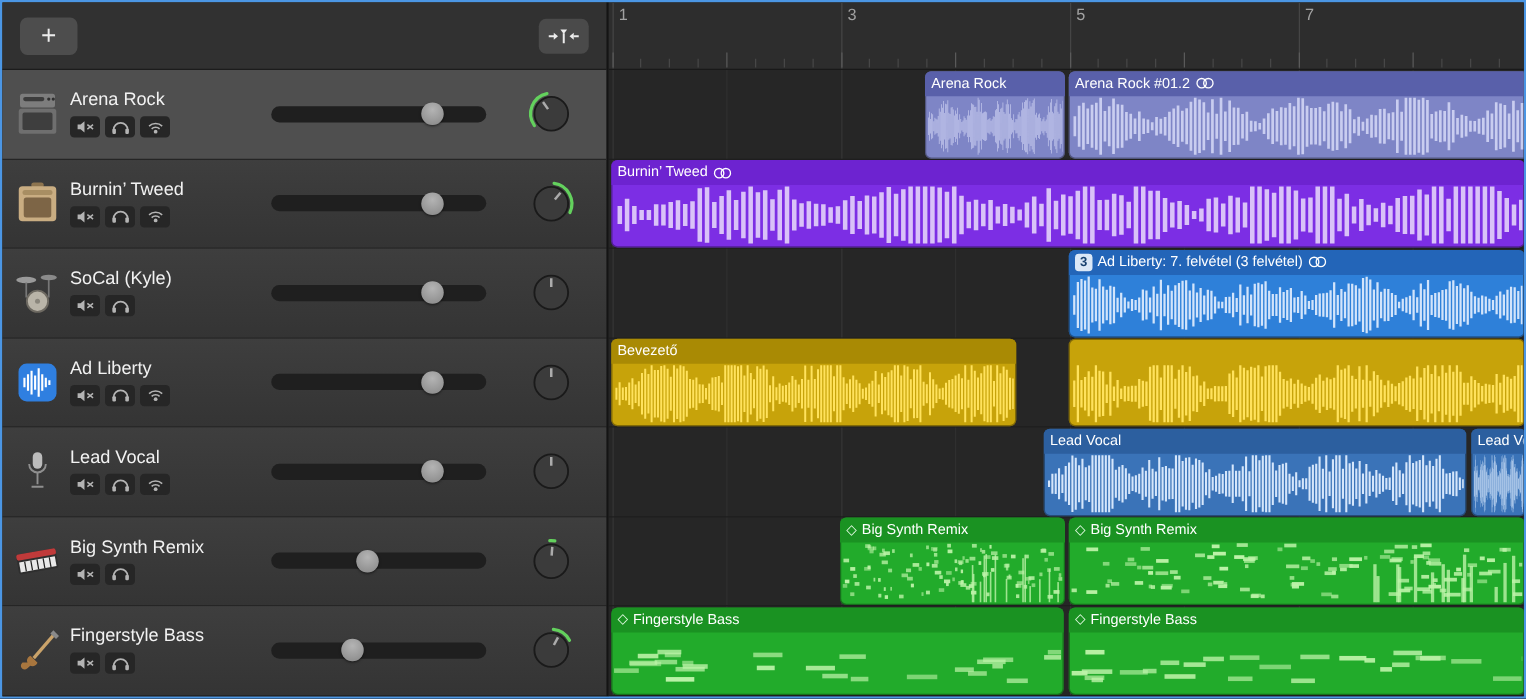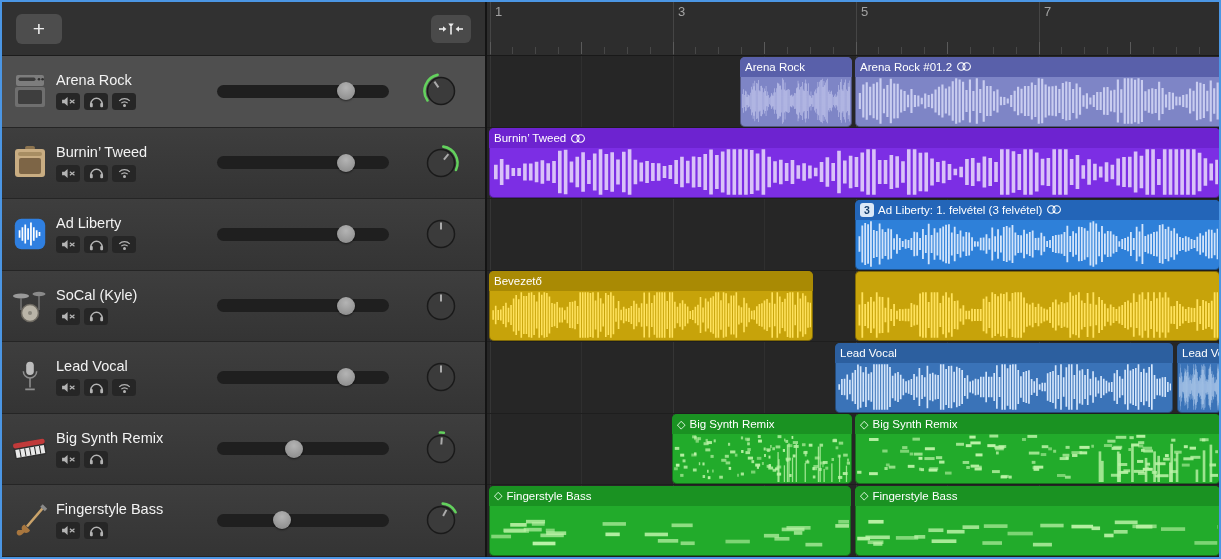--- a/index.html
+++ b/index.html
@@ -141,60 +141,20 @@
         </div>
       <div class="knob"><svg viewBox="0 0 40 40" width="40" height="40">
             <circle cx="20" cy="20" r="13.5" fill="#3b3b3b" stroke="#1a1a1a" stroke-width="1.5"></circle>
             <path d="M22.296356165841082 3.6605768657640922A16.5 16.5 0 0 1 34.95407848610472 26.973201318721543" stroke="#63d15d" stroke-width="2.6" fill="none" stroke-linecap="round"></path>
             <line x1="20" y1="8.5" x2="20" y2="15.5" stroke="#ababab" stroke-width="2" transform="rotate(40 20 20)"></line>
           </svg></div>
     </div>
 
     <div class="track-row">
       <div class="track-icon">
-        <svg width="38" height="38" viewBox="0 0 40 40">
-          <rect x="4" y="4" width="32" height="32" rx="7" fill="#2f7fe0"></rect>
-          <path d="M9 16v8M12 13v14M15 10v20M18 14v12M21 8v24M24 13v14M27 16v8M30 18v4" stroke="#fff" stroke-width="1.8"></path>
-        </svg>
-      </div>
-      <div class="track-main">
-        <div class="track-name">Ad Liberty</div>
-        <div class="track-btns">
-          <button class="tbtn">
-              <svg width="15" height="11" viewBox="0 0 16 12">
-                <path d="M1 4v4h2.6L7 11V1L3.6 4z" fill="#b4b4b4"></path>
-                <path d="M9.5 4l5 4m0-4l-5 4" stroke="#b4b4b4" stroke-width="1.3" fill="none"></path>
-              </svg>
-            </button>
-          <button class="tbtn">
-              <svg width="15" height="12" viewBox="0 0 16 12">
-                <path d="M2 10V8a6 6 0 0 1 12 0v2" stroke="#b4b4b4" stroke-width="1.5" fill="none"></path>
-                <rect x="1" y="7" width="3" height="4.5" rx="1" fill="#b4b4b4"></rect>
-                <rect x="12" y="7" width="3" height="4.5" rx="1" fill="#b4b4b4"></rect>
-              </svg>
-            </button>
-          <button class="tbtn">
-              <svg width="15" height="12" viewBox="0 0 16 12">
-                <circle cx="8" cy="9.6" r="1.6" fill="#b4b4b4"></circle>
-                <path d="M4.6 7.2a4.8 4.8 0 0 1 6.8 0M2.4 4.8a8 8 0 0 1 11.2 0" stroke="#b4b4b4" stroke-width="1.3" fill="none"></path>
-              </svg>
-            </button>
-        </div>
-      </div>
-      <div class="vol">
-          <div class="thumb" style="left: calc(75% - 9px);"></div>
-        </div>
-      <div class="knob"><svg viewBox="0 0 40 40" width="40" height="40">
-            <circle cx="20" cy="20" r="13.5" fill="#3b3b3b" stroke="#1a1a1a" stroke-width="1.5"></circle>
-            <line x1="20" y1="8.5" x2="20" y2="15.5" stroke="#ababab" stroke-width="2" transform="rotate(0 20 20)"></line>
-          </svg></div>
-    </div>
-
-    <div class="track-row">
-      <div class="track-icon">
         <svg width="40" height="42" viewBox="0 0 40 42">
           <ellipse cx="11" cy="11" rx="8" ry="2.6" fill="#9a9a9a"></ellipse>
             <path d="M11 13v12" stroke="#777" stroke-width="1.4"></path>
           <ellipse cx="29" cy="9" rx="6.5" ry="2.2" fill="#8a8a8a"></ellipse>
             <path d="M29 11v14" stroke="#777" stroke-width="1.4"></path>
           <circle cx="20" cy="28" r="8.5" fill="#b9b4a8" stroke="#6e6a62" stroke-width="1.5"></circle>
           <circle cx="20" cy="28" r="2" fill="#8a867c"></circle>
         </svg>
       </div>
       <div class="track-main">
@@ -204,20 +164,60 @@
               <svg width="15" height="11" viewBox="0 0 16 12">
                 <path d="M1 4v4h2.6L7 11V1L3.6 4z" fill="#b4b4b4"></path>
                 <path d="M9.5 4l5 4m0-4l-5 4" stroke="#b4b4b4" stroke-width="1.3" fill="none"></path>
               </svg>
             </button>
           <button class="tbtn">
               <svg width="15" height="12" viewBox="0 0 16 12">
                 <path d="M2 10V8a6 6 0 0 1 12 0v2" stroke="#b4b4b4" stroke-width="1.5" fill="none"></path>
                 <rect x="1" y="7" width="3" height="4.5" rx="1" fill="#b4b4b4"></rect>
                 <rect x="12" y="7" width="3" height="4.5" rx="1" fill="#b4b4b4"></rect>
+              </svg>
+            </button>
+        </div>
+      </div>
+      <div class="vol">
+          <div class="thumb" style="left: calc(75% - 9px);"></div>
+        </div>
+      <div class="knob"><svg viewBox="0 0 40 40" width="40" height="40">
+            <circle cx="20" cy="20" r="13.5" fill="#3b3b3b" stroke="#1a1a1a" stroke-width="1.5"></circle>
+            <line x1="20" y1="8.5" x2="20" y2="15.5" stroke="#ababab" stroke-width="2" transform="rotate(0 20 20)"></line>
+          </svg></div>
+    </div>
+
+    <div class="track-row">
+      <div class="track-icon">
+        <svg width="38" height="38" viewBox="0 0 40 40">
+          <rect x="4" y="4" width="32" height="32" rx="7" fill="#2f7fe0"></rect>
+          <path d="M9 16v8M12 13v14M15 10v20M18 14v12M21 8v24M24 13v14M27 16v8M30 18v4" stroke="#fff" stroke-width="1.8"></path>
+        </svg>
+      </div>
+      <div class="track-main">
+        <div class="track-name">Ad Liberty</div>
+        <div class="track-btns">
+          <button class="tbtn">
+              <svg width="15" height="11" viewBox="0 0 16 12">
+                <path d="M1 4v4h2.6L7 11V1L3.6 4z" fill="#b4b4b4"></path>
+                <path d="M9.5 4l5 4m0-4l-5 4" stroke="#b4b4b4" stroke-width="1.3" fill="none"></path>
+              </svg>
+            </button>
+          <button class="tbtn">
+              <svg width="15" height="12" viewBox="0 0 16 12">
+                <path d="M2 10V8a6 6 0 0 1 12 0v2" stroke="#b4b4b4" stroke-width="1.5" fill="none"></path>
+                <rect x="1" y="7" width="3" height="4.5" rx="1" fill="#b4b4b4"></rect>
+                <rect x="12" y="7" width="3" height="4.5" rx="1" fill="#b4b4b4"></rect>
+              </svg>
+            </button>
+          <button class="tbtn">
+              <svg width="15" height="12" viewBox="0 0 16 12">
+                <circle cx="8" cy="9.6" r="1.6" fill="#b4b4b4"></circle>
+                <path d="M4.6 7.2a4.8 4.8 0 0 1 6.8 0M2.4 4.8a8 8 0 0 1 11.2 0" stroke="#b4b4b4" stroke-width="1.3" fill="none"></path>
               </svg>
             </button>
         </div>
       </div>
       <div class="vol">
           <div class="thumb" style="left: calc(75% - 9px);"></div>
         </div>
       <div class="knob"><svg viewBox="0 0 40 40" width="40" height="40">
             <circle cx="20" cy="20" r="13.5" fill="#3b3b3b" stroke="#1a1a1a" stroke-width="1.5"></circle>
             <line x1="20" y1="8.5" x2="20" y2="15.5" stroke="#ababab" stroke-width="2" transform="rotate(0 20 20)"></line>
@@ -438,21 +438,21 @@
                 <path d="M2.0 14.0V26.0M4.4 9.2V30.8M6.8 14.0V26.0M9.2 16.6V23.4M11.6 16.7V23.3M14.0 12.9V27.1M16.4 13.0V27.0M18.8 11.4V28.6M21.2 10.2V29.8M23.6 12.7V27.3M26.0 10.9V29.1M28.4 2.2V37.8M30.8 1.5V38.5M33.2 11.3V28.7M35.6 7.3V32.7M38.0 3.5V36.5M40.4 10.0V30.0M42.8 4.5V35.5M45.2 1.0V39.0M47.6 4.9V35.1M50.0 3.5V36.5M52.4 9.5V30.5M54.8 3.1V36.9M57.2 1.0V39.0M59.6 9.7V30.3M62.0 12.1V27.9M64.4 10.9V29.1M66.8 12.5V27.5M69.2 12.8V27.2M71.6 14.9V25.1M74.0 14.1V25.9M76.4 10.1V29.9M78.8 7.3V32.7M81.2 10.7V29.3M83.6 7.0V33.0M86.0 7.6V32.4M88.4 4.9V35.1M90.8 1.3V38.7M93.2 5.9V34.1M95.6 2.9V37.1M98.0 1.0V39.0M100.4 1.0V39.0M102.8 1.0V39.0M105.2 1.0V39.0M107.6 1.6V38.4M110.0 4.5V35.5M112.4 1.0V39.0M114.8 7.2V32.8M117.2 11.1V28.9M119.6 9.8V30.2M122.0 12.5V27.5M124.4 10.0V30.0M126.8 14.3V25.7M129.2 12.7V27.3M131.6 14.5V25.5M134.0 16.4V23.6M136.4 11.6V28.4M138.8 7.7V32.3M141.2 12.5V27.5M143.6 2.2V37.8M146.0 10.5V29.5M148.4 6.4V33.6M150.8 7.5V32.5M153.2 3.8V36.2M155.6 1.0V39.0M158.0 1.0V39.0M160.4 10.0V30.0M162.8 9.9V30.1M165.2 5.9V34.1M167.6 6.9V33.1M170.0 11.1V28.9M172.4 1.0V39.0M174.8 1.0V39.0M177.2 3.9V36.1M179.6 3.8V36.2M182.0 8.7V31.3M184.4 11.7V28.3M186.8 10.7V29.3M189.2 13.3V26.7M191.6 17.3V22.7M194.0 15.6V24.4M196.4 9.1V30.9M198.8 8.4V31.6M201.2 12.3V27.7M203.6 7.1V32.9M206.0 8.4V31.6M208.4 11.7V28.3M210.8 1.0V39.0M213.2 1.0V39.0M215.6 2.8V37.2M218.0 5.1V34.9M220.4 1.0V39.0M222.8 1.0V39.0M225.2 3.7V36.3M227.6 9.0V31.0M230.0 8.4V31.6M232.4 1.0V39.0M234.8 1.0V39.0M237.2 1.0V39.0M239.6 9.1V30.9M242.0 5.8V34.2M244.4 14.3V25.7M246.8 9.4V30.6M249.2 13.1V26.9M251.6 15.5V24.5M254.0 11.8V28.2M256.4 13.9V26.1M258.8 8.7V31.3M261.2 7.4V32.6M263.6 7.2V32.8M266.0 3.0V37.0M268.4 6.4V33.6M270.8 1.0V39.0M273.2 1.0V39.0M275.6 9.1V30.9M278.0 1.0V39.0M280.4 1.0V39.0M282.8 1.0V39.0M285.2 1.0V39.0M287.6 1.0V39.0M290.0 1.0V39.0M292.4 4.0V36.0M294.8 8.6V31.4M297.2 13.0V27.0M299.6 9.8V30.2" stroke="currentColor" stroke-width="1.5" fill="none"></path>
               </svg>
             </div>
         </div>
       </div>
 
       <div class="lane">
         <div class="region" style="left: 368px; width: 365px; --rc: #2e80d9; --rh: #2365b8; --rw: #d2e4fb;">
           <div class="rhead">
             <span class="badge">3</span>
-            <span class="rlabel">Ad Liberty: 1. felvétel (3 felvétel)</span>
+            <span class="rlabel">Ad Liberty: 7. felvétel (3 felvétel)</span>
             <svg class="stereo" width="16" height="11" viewBox="0 0 18 12">
                 <circle cx="6" cy="6" r="4.2" fill="none" stroke="#fff" stroke-width="1.2"></circle>
                 <circle cx="12" cy="6" r="4.2" fill="none" stroke="#fff" stroke-width="1.2"></circle>
               </svg>
           </div>
           <div class="rbody">
               <svg class="wave" viewBox="0 0 300 40" preserveAspectRatio="none">
                 <path d="M2.0 13.5V26.5M4.4 4.6V35.4M6.8 2.6V37.4M9.2 3.6V36.4M11.6 1.0V39.0M14.0 8.4V31.6M16.4 9.2V30.8M18.8 2.9V37.1M21.2 7.7V32.3M23.6 9.9V30.1M26.0 7.1V32.9M28.4 7.8V32.2M30.8 15.2V24.8M33.2 11.8V28.2M35.6 15.0V25.0M38.0 17.6V22.4M40.4 16.0V24.0M42.8 16.6V23.4M45.2 15.0V25.0M47.6 9.7V30.3M50.0 10.3V29.7M52.4 15.0V25.0M54.8 7.6V32.4M57.2 12.5V27.5M59.6 3.1V36.9M62.0 12.5V27.5M64.4 6.8V33.2M66.8 10.5V29.5M69.2 6.9V33.1M71.6 5.4V34.6M74.0 3.9V36.1M76.4 3.5V36.5M78.8 10.4V29.6M81.2 5.6V34.4M83.6 11.6V28.4M86.0 8.7V31.3M88.4 13.7V26.3M90.8 9.9V30.1M93.2 10.5V29.5M95.6 14.4V25.6M98.0 17.7V22.3M100.4 17.9V22.1M102.8 14.7V25.3M105.2 14.5V25.5M107.6 11.9V28.1M110.0 15.3V24.7M112.4 6.3V33.7M114.8 13.5V26.5M117.2 7.8V32.2M119.6 13.0V27.0M122.0 5.9V34.1M124.4 5.1V34.9M126.8 6.2V33.8M129.2 4.2V35.8M131.6 10.5V29.5M134.0 12.6V27.4M136.4 12.7V27.3M138.8 8.1V31.9M141.2 11.4V28.6M143.6 10.0V30.0M146.0 8.7V31.3M148.4 15.0V25.0M150.8 14.7V25.3M153.2 10.7V29.3M155.6 13.6V26.4M158.0 17.4V22.6M160.4 16.6V23.4M162.8 13.3V26.7M165.2 12.4V27.6M167.6 12.2V27.8M170.0 11.9V28.1M172.4 10.1V29.9M174.8 4.8V35.2M177.2 13.4V26.6M179.6 9.4V30.6M182.0 11.1V28.9M184.4 5.6V34.4M186.8 5.9V34.1M189.2 6.9V33.1M191.6 9.0V31.0M194.0 2.0V38.0M196.4 1.1V38.9M198.8 3.0V37.0M201.2 9.7V30.3M203.6 4.9V35.1M206.0 11.2V28.8M208.4 9.2V30.8M210.8 9.3V30.7M213.2 12.0V28.0M215.6 13.4V26.6M218.0 17.8V22.2M220.4 15.9V24.1M222.8 14.9V25.1M225.2 13.9V26.1M227.6 9.9V30.1M230.0 14.9V25.1M232.4 5.6V34.4M234.8 9.5V30.5M237.2 3.4V36.6M239.6 13.4V26.6M242.0 12.0V28.0M244.4 11.5V28.5M246.8 10.0V30.0M249.2 9.5V30.5M251.6 4.2V35.8M254.0 3.5V36.5M256.4 7.4V32.6M258.8 5.7V34.3M261.2 8.9V31.1M263.6 6.9V33.1M266.0 11.2V28.8M268.4 14.2V25.8M270.8 15.1V24.9M273.2 13.6V26.4M275.6 14.3V25.7M278.0 15.8V24.2M280.4 16.6V23.4M282.8 13.9V26.1M285.2 11.0V29.0M287.6 13.0V27.0M290.0 9.8V30.2M292.4 7.9V32.1M294.8 8.1V31.9M297.2 10.7V29.3M299.6 7.2V32.8" stroke="currentColor" stroke-width="1.5" fill="none"></path>
               </svg>
             </div>

